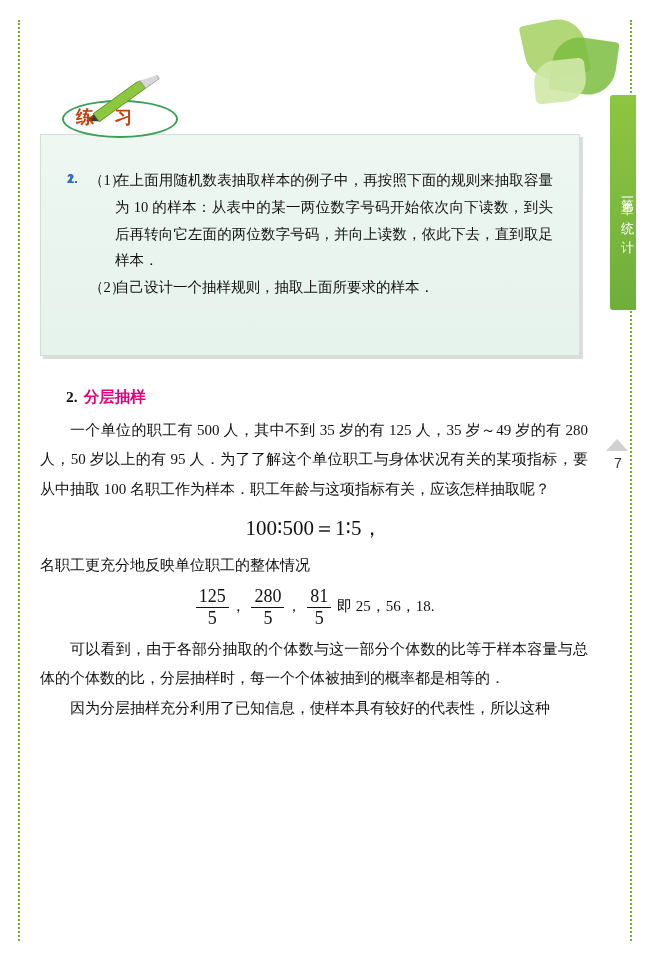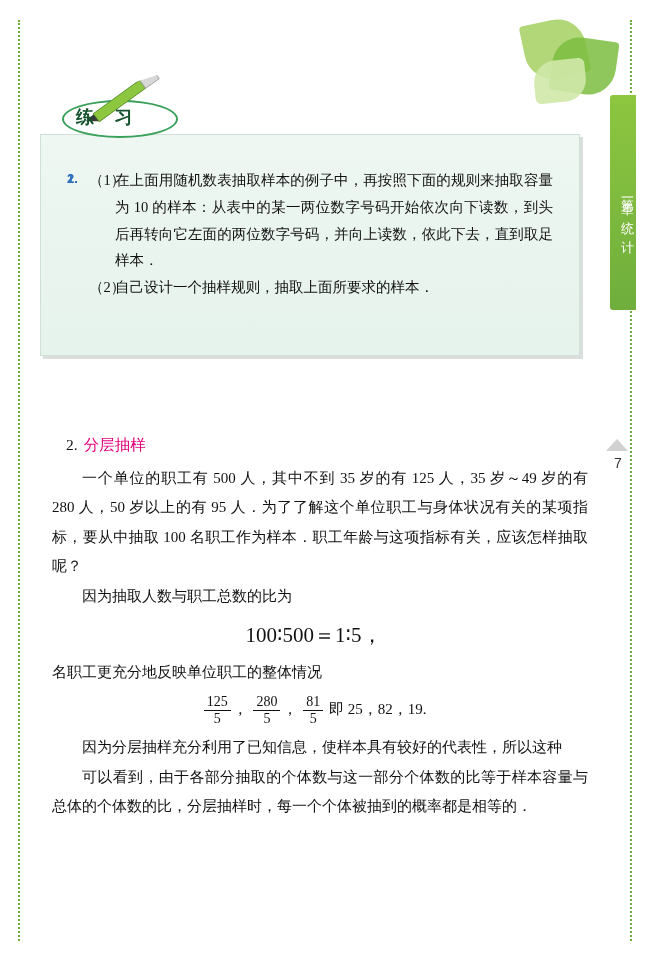--- a/index.html
+++ b/index.html
@@ -141,21 +141,21 @@
     border: 2px solid #3aa05a;
     border-radius: 50%;
     background: #ffffff;
   }
   .exercise-badge .label {
     position: relative;
     z-index: 2;
     margin-left: 14px;
     font-size: 18px;
     letter-spacing: 8px;
-    color: #14532d;
+    color: #c2410c;
     font-family: "Liberation Serif", serif;
     font-weight: bold;
   }
   .pencil {
     position: absolute;
     left: 82px;
     top: 86px;
     width: 88px;
     height: 34px;
     transform: rotate(-18deg);
@@ -200,29 +200,28 @@
     position: absolute;
     left: 40px;
     top: 382px;
     width: 548px;
     font-size: 15px;
     line-height: 1.95;
     color: #111;
   }
   .section-head {
     color: #e2007a;
-    font-weight: normal;
+    font-weight: bold;
     font-size: 15.5px;
     margin-left: 26px;
     margin-bottom: 4px;
-    margin-top: 48px;
   }
   .section-head .num { color: #111; margin-right: 6px; }
   p.para {
-    margin: 0 0 1px 12px;
+    margin: 0 0 1px 0;
     text-align: justify;
     text-indent: 2em;
   }
   p.para.noindent { text-indent: 0; }
   .centerline {
     text-align: center;
     margin: 4px 0 2px 0;
     text-indent: 0;
     font-size: 21px;
   }
@@ -230,21 +229,21 @@
     text-align: center;
     margin: 6px 0 6px 0;
     text-indent: 0;
     font-size: 15px;
   }
   .frac {
     display: inline-block;
     vertical-align: middle;
     text-align: center;
     margin: 0 2px;
-    font-size: 14px;
+    font-size: 18px;
     line-height: 1.15;
   }
   .frac .top { display: block; border-bottom: 1px solid #111; padding: 0 3px; }
   .frac .bot { display: block; padding: 0 3px; }
 </style>
 </head>
 <body>
 
 <div class="page">
 
@@ -291,39 +290,38 @@
     <polygon points="12,20 16,32 84,10 80,-2" fill="none" stroke="#4f8a22" stroke-width="1"></polygon>
     <polygon points="80,-2 84,10 104,4 100,-8" fill="#d8d8d8" stroke="#9a9a9a" stroke-width="1"></polygon>
   </svg>
 
   <div class="content">
     <div class="section-head">
       <span class="num">2.</span><span>分层抽样</span>
     </div>
 
     <p class="para">一个单位的职工有 500 人，其中不到 35 岁的有 125 人，35 岁～49 岁的有 280 人，50 岁以上的有 95 人．为了了解这个单位职工与身体状况有关的某项指标，要从中抽取 100 名职工作为样本．职工年龄与这项指标有关，应该怎样抽取呢？</p>
-    <p class="para">因为抽取人数与职工总数的比为</p>
 
     <p class="centerline">100∶500＝1∶5，</p>
 
     <p class="para noindent">名职工更充分地反映单位职工的整体情况</p>
 
     <p class="fracline">
       <span class="frac">
         <span class="top">125</span>
         <span class="bot">5</span>
       </span>，
       <span class="frac">
         <span class="top">280</span>
         <span class="bot">5</span>
       </span>，
       <span class="frac">
         <span class="top">81</span>
         <span class="bot">5</span>
       </span>
-      <span>即 25，82，19.</span>
+      <span>即 25，56，18.</span>
     </p>
 
+    <p class="para">可以看到，由于各部分抽取的个体数与这一部分个体数的比等于样本容量与总体的个体数的比，分层抽样时，每一个个体被抽到的概率都是相等的．</p>
     <p class="para">因为分层抽样充分利用了已知信息，使样本具有较好的代表性，所以这种</p>
-    <p class="para">可以看到，由于各部分抽取的个体数与这一部分个体数的比等于样本容量与总体的个体数的比，分层抽样时，每一个个体被抽到的概率都是相等的．</p>
   </div>
 
 </div>
 
 </body></html>

